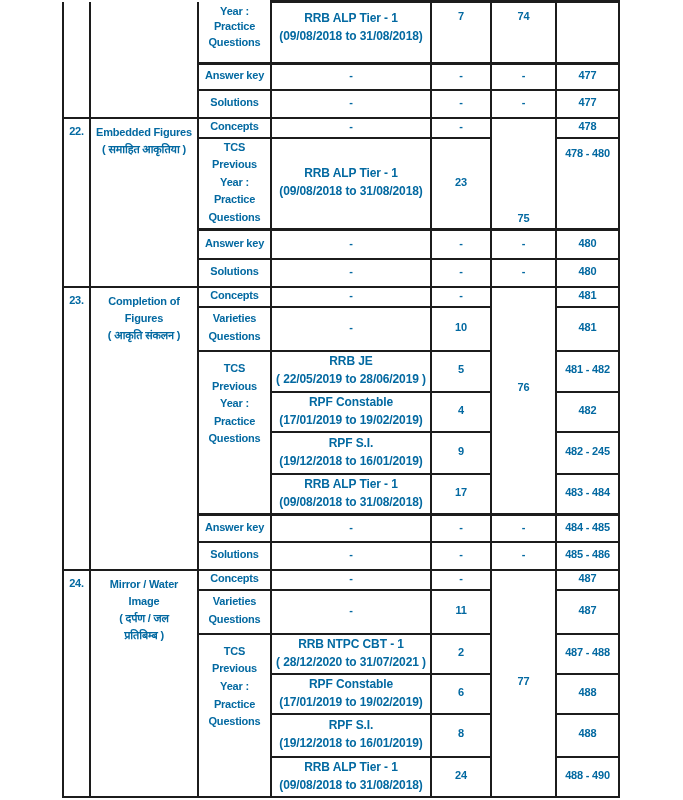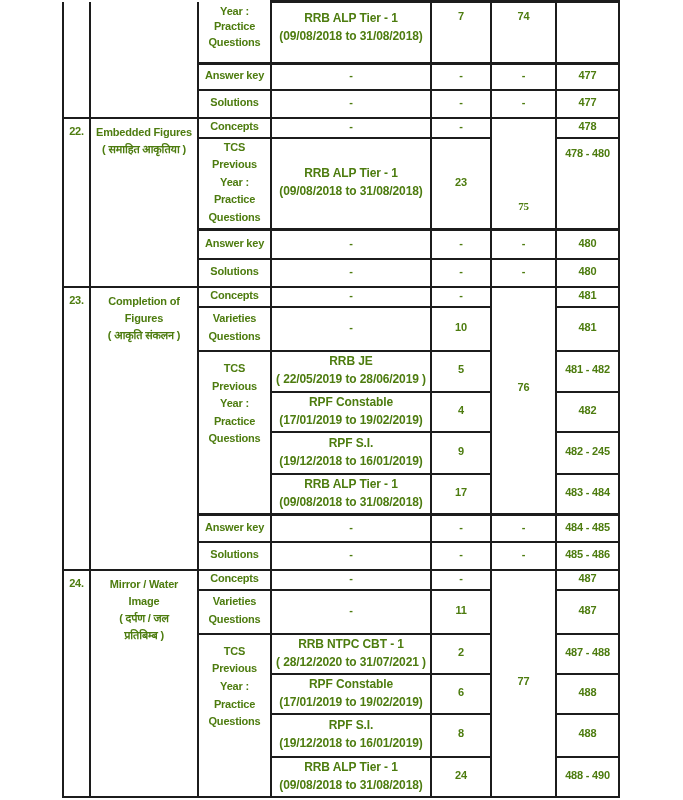--- a/index.html
+++ b/index.html
@@ -1,20 +1,20 @@
 <!DOCTYPE html>
 <html><head>
 <meta charset="utf-8">
 <style>
   html,body { margin:0; padding:0; background:#ffffff; }
   .page {
     position:relative; width:683px; height:800px; overflow:hidden;
     background:#ffffff;
     font-family:"Liberation Sans","DejaVu Sans",sans-serif;
-    font-weight:bold; color:#4d7c0f;
+    font-weight:bold; color:#0369a1;
     -webkit-font-smoothing:antialiased;
   }
   table.toc {
     position:absolute; left:62px; top:0;
     width:556px; border-collapse:collapse; table-layout:fixed;
   }
   td {
     border:2px solid #1c1c1c;
     padding:0 2px 2px 2px;
     text-align:center; vertical-align:middle;
@@ -25,21 +25,21 @@
   td.cut      { border-top:none; }
   td.top3     { border-top-width:3px; }
   tr.thick > td { border-top-width:3px; }
   td.seq      { vertical-align:top; padding-top:5px; }
   td.chapter  { vertical-align:top; padding-top:5px; line-height:1.55; }
   td.type-block { line-height:1.6; }
   td.cut-type { vertical-align:top; padding-top:2px; line-height:1.45; }
   td.exam     { font-size:12px; line-height:1.5; letter-spacing:-0.1px; }
   td.vt6      { vertical-align:top; padding-top:6px; }
   td.vt8      { vertical-align:top; padding-top:8px; }
-  td.mid75    { vertical-align:bottom; padding-bottom:14px;font-family:Liberation Serif, serif; }
+  td.mid75    { vertical-align:bottom; padding-bottom:2px; }
   td.mid76    { padding-bottom:26px; }
   td.pgup     { vertical-align:top; padding-top:7px; }
 </style>
 </head>
 <body>
 
 <div class="page">
   <table class="toc">
     <colgroup>
       <col style="width:27px">

